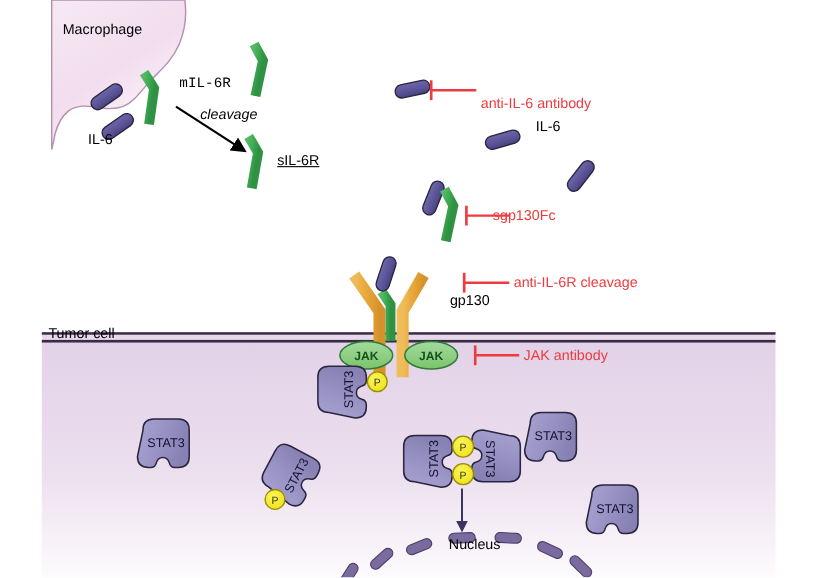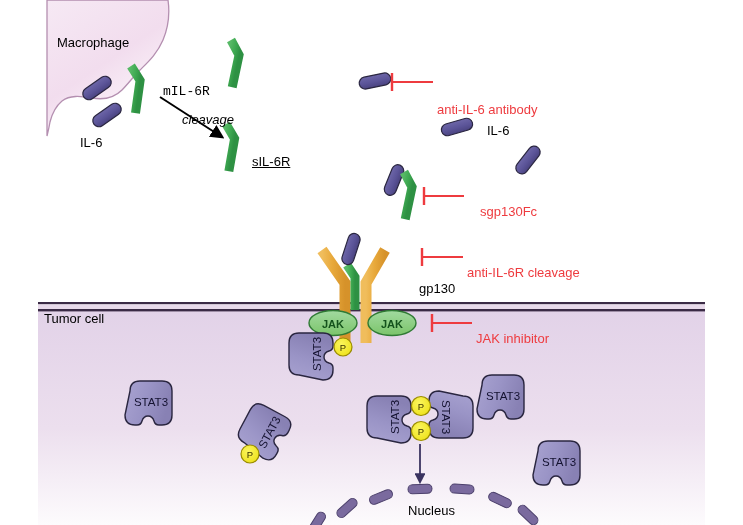--- a/index.html
+++ b/index.html
@@ -21,21 +21,20 @@
     width: 743px;
     height: 525px;
   }
   .lbl {
     position: absolute;
     font-family: "Liberation Sans", sans-serif;
     font-size: 13px;
     color: #000000;
     white-space: nowrap;
     line-height: 1;
-    margin-top: 16px;
   }
   .lbl-red {
     color: #ee3b3f;
   }
   .lbl-italic {
     font-style: italic;
   }
 </style>
 </head>
 <body>
@@ -307,27 +306,27 @@
   <div class="lbl" style="left:80px; top:120px;">IL-6</div>
 
   <div class="lbl" style="left:163px; top:69px;font-family:Liberation Mono, monospace;">mIL-6R</div>
 
   <div class="lbl lbl-italic" style="left:182px; top:97px;">cleavage</div>
 
   <div class="lbl" style="left:252px; top:139px;text-decoration:underline;">sIL-6R</div>
 
   <div class="lbl" style="left:487px; top:108px;">IL-6</div>
 
-  <div class="lbl" style="left:419px; top:266px;">gp130</div>
+  <div class="lbl" style="left:409px; top:266px;">gp130</div>
 
   <div class="lbl" style="left:44px; top:296px;">Tumor cell</div>
 
   <div class="lbl" style="left:408px; top:488px;">Nucleus</div>
 
   <div class="lbl lbl-red" style="left:437px; top:87px;">anti-IL-6 antibody</div>
 
-  <div class="lbl lbl-red" style="left:480px; top:189px;">sgp130Fc</div>
+  <div class="lbl lbl-red" style="left:448px; top:189px;">sgp130Fc</div>
 
   <div class="lbl lbl-red" style="left:467px; top:250px;">anti-IL-6R cleavage</div>
 
-  <div class="lbl lbl-red" style="left:476px; top:316px;">JAK inhibitor</div>
+  <div class="lbl lbl-red" style="left:476px; top:316px;">JAK antibody</div>
 
 </div>
 
 </body></html>

